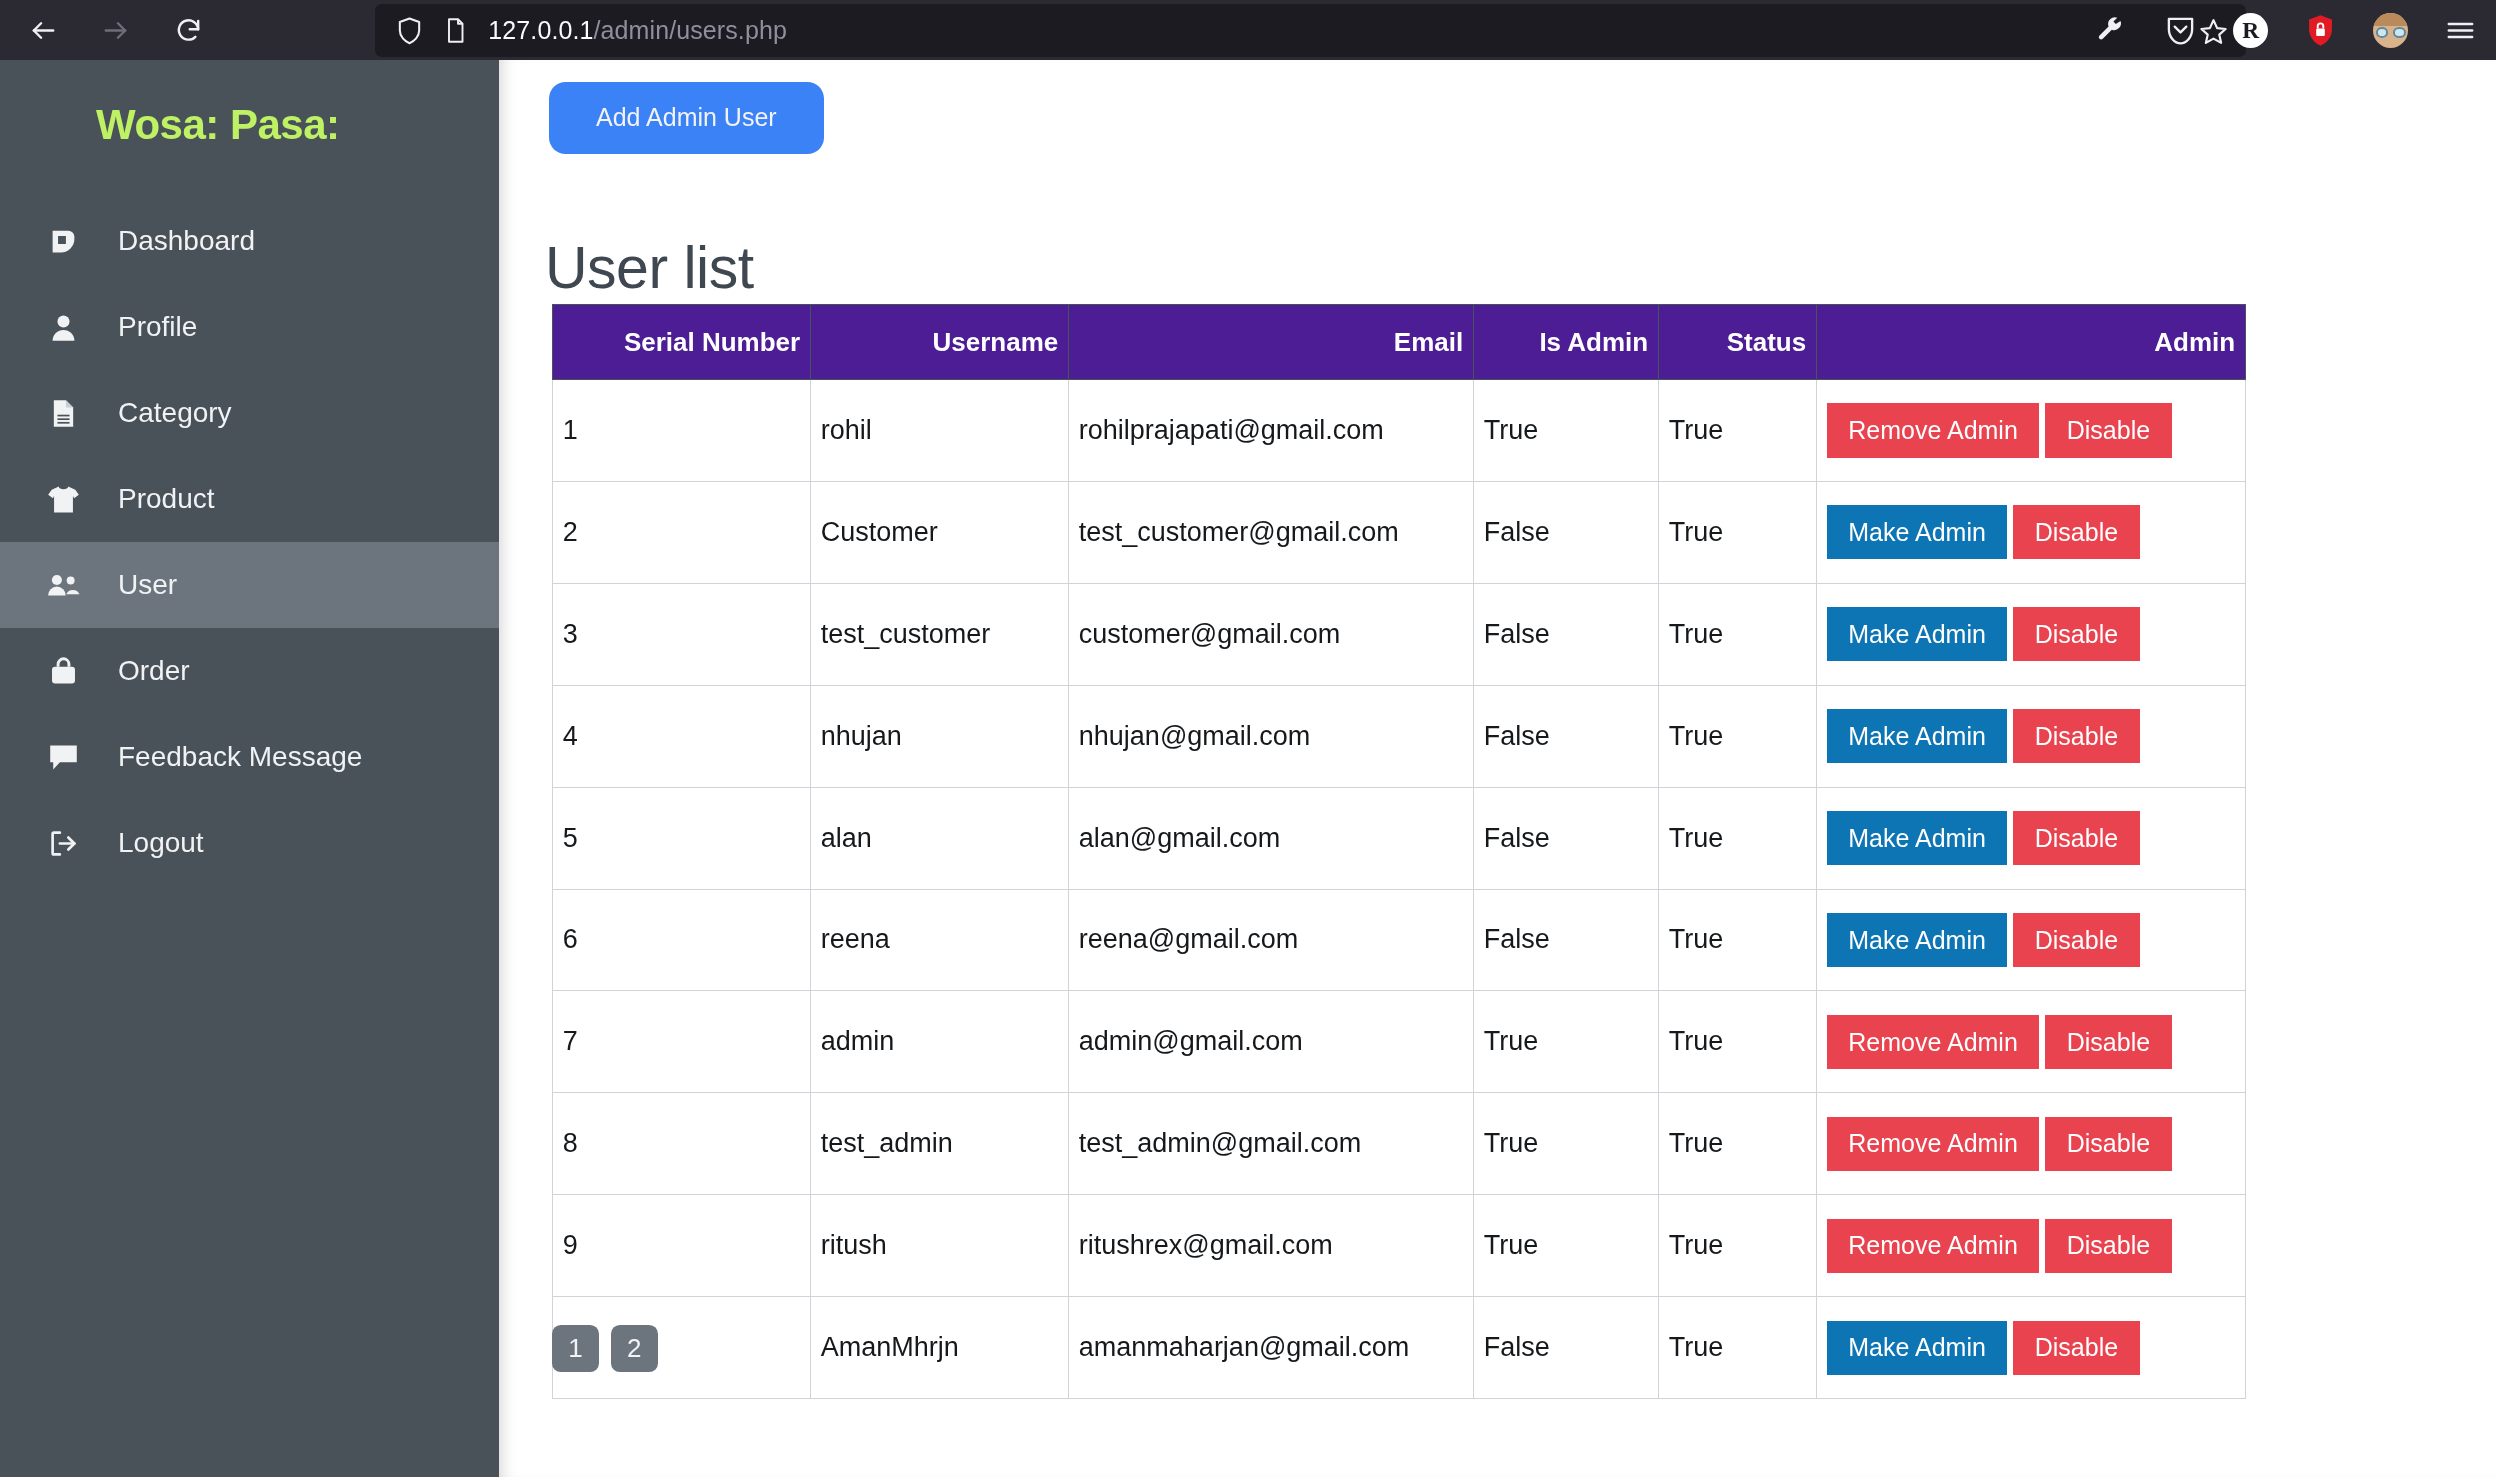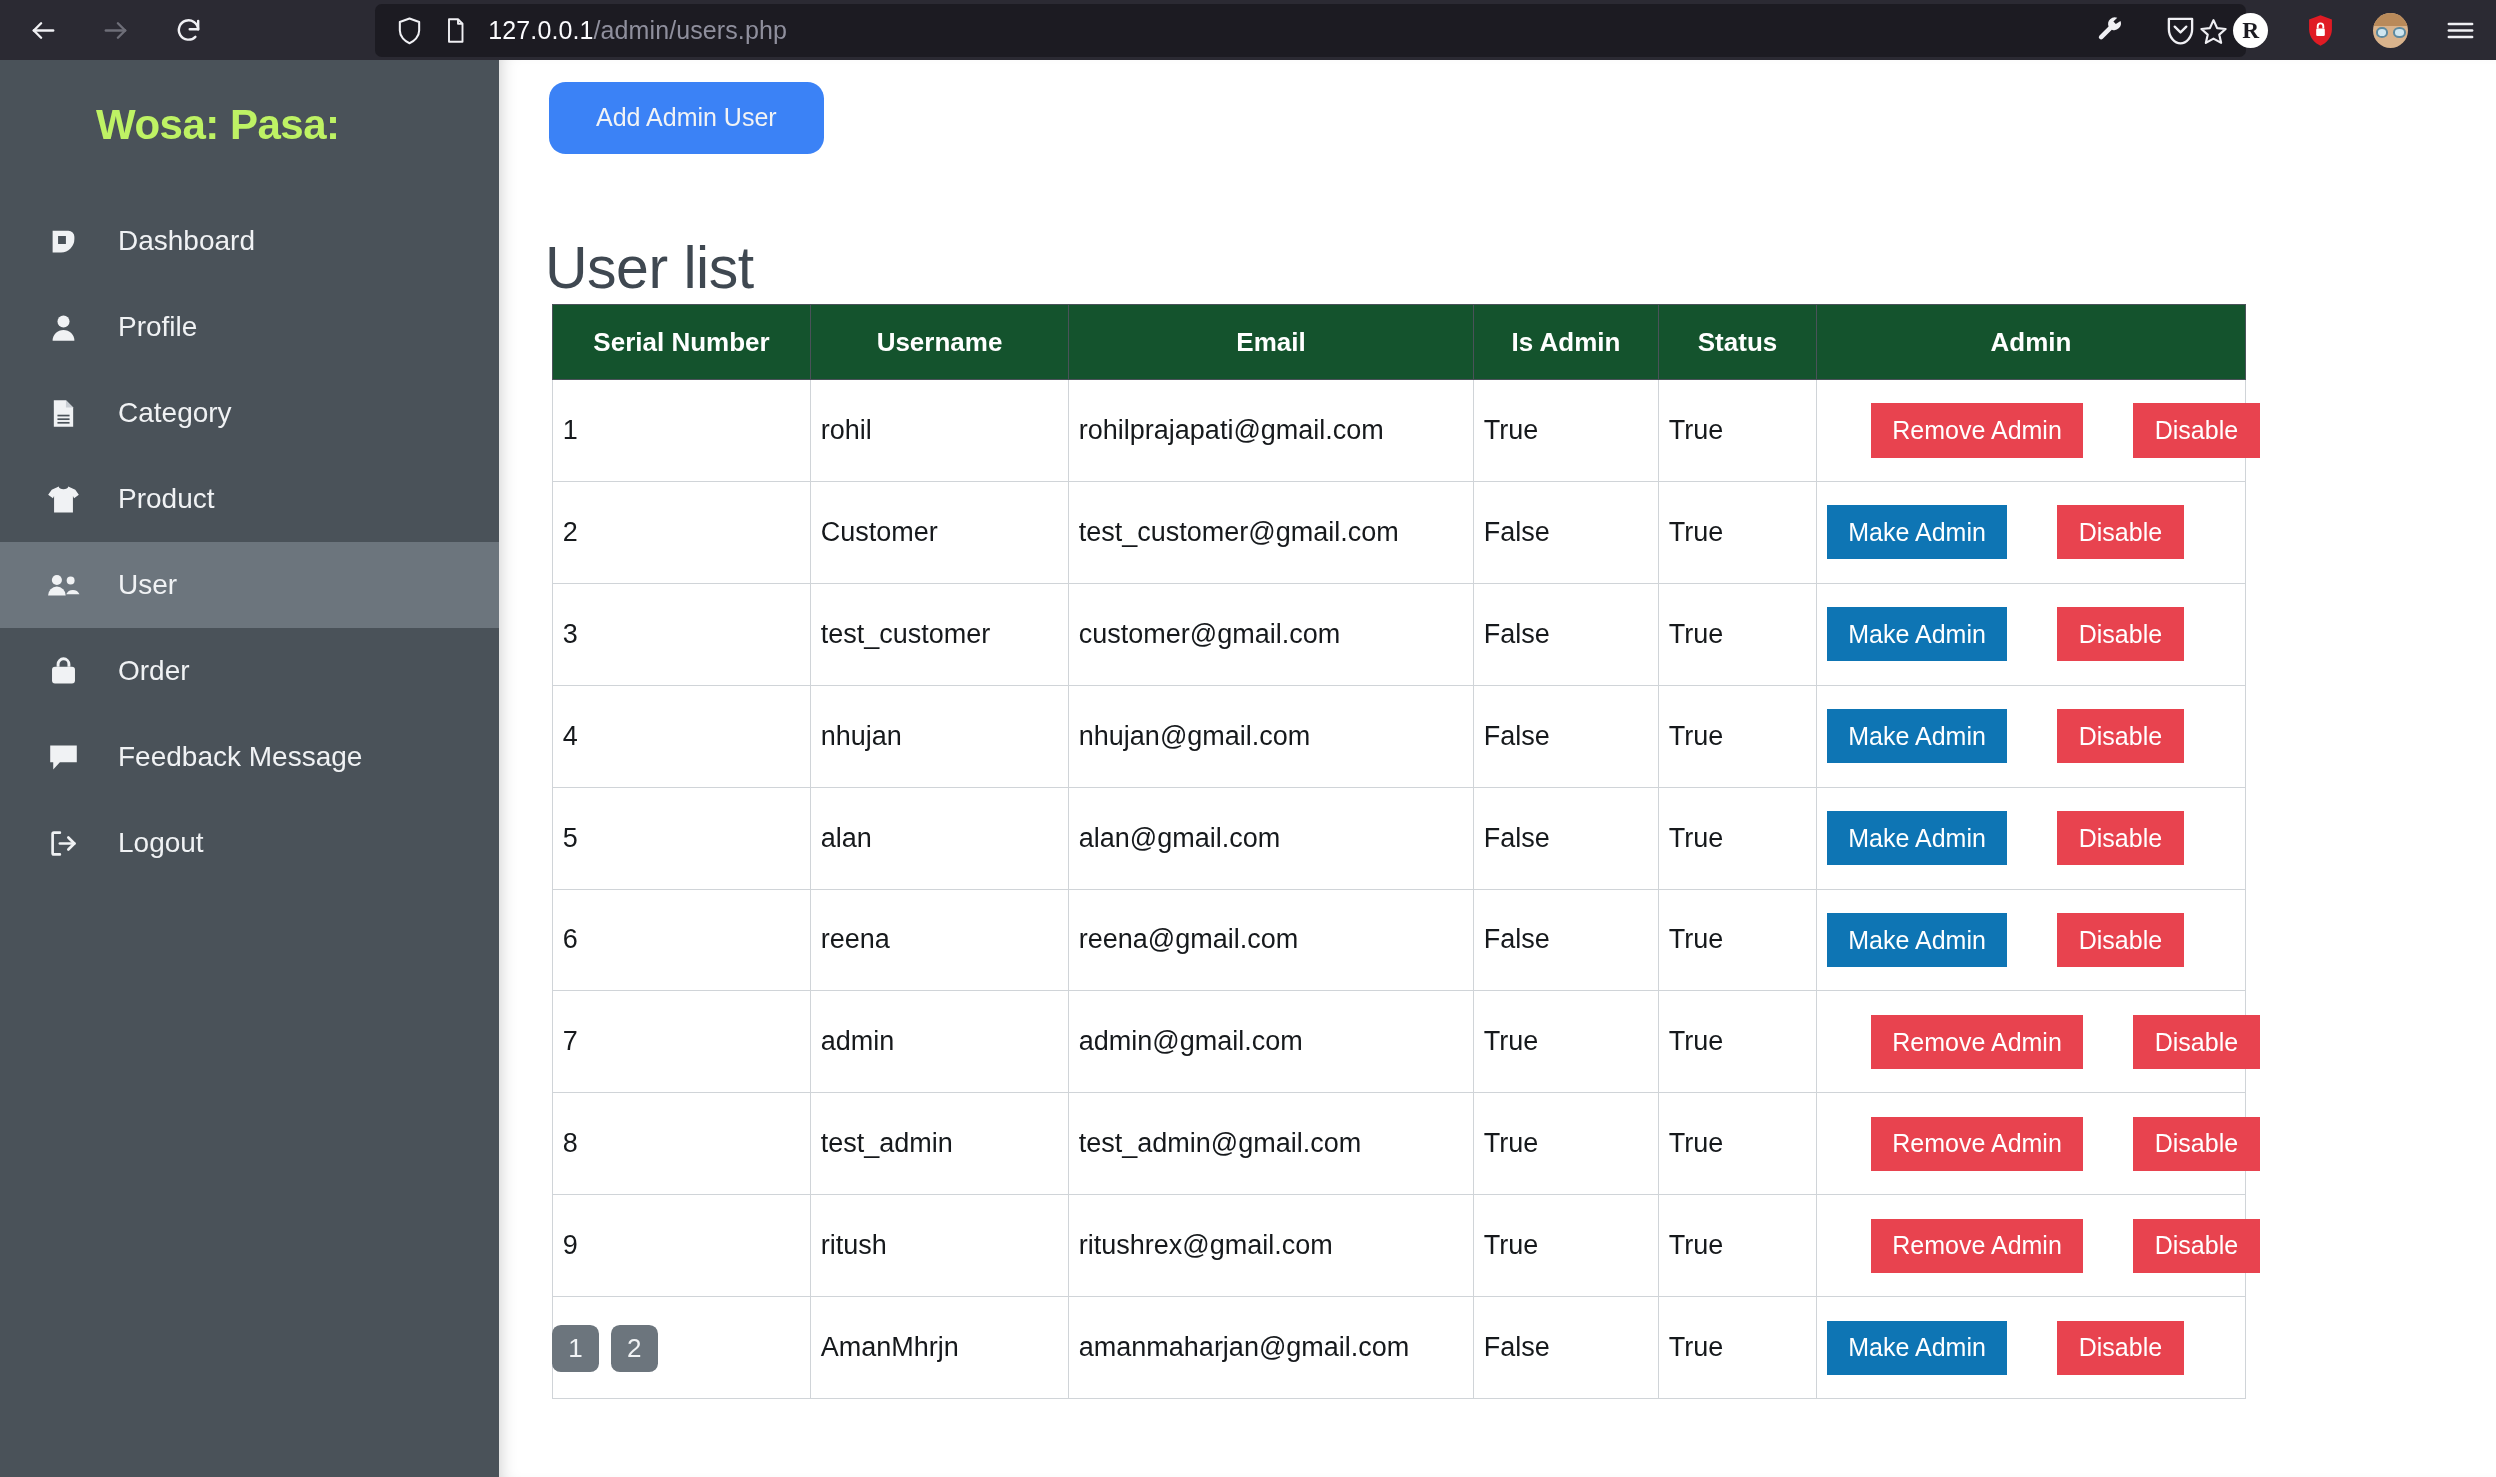--- a/index.html
+++ b/index.html
@@ -146,26 +146,26 @@
   .table-wrap {
     position: absolute; top: 244px; left: 53px;
     width: 1675px;
   }
   table.users {
     width: 100%;
     border-collapse: collapse;
     table-layout: fixed;
   }
   table.users thead th {
-    background: #14532d;
+    background: #4c1d95;
     color: #ffffff;
     font-size: 26px;
     font-weight: bold;
     padding: 21.5px 9.8px;
-    text-align: center;
+    text-align: right;
     border: 1px solid #4a5259;
   }
   table.users tbody td {
     border: 1px solid #d0d4d8;
     font-size: 27px;
     color: #16191c;
     padding: 23.4px 9.8px;
     height: 88px;
     vertical-align: middle;
   }
@@ -186,21 +186,21 @@
   .act-group { display: flex; align-items: center; gap: 5.9px; }
   .btn {
     border: none; color: #ffffff;
     font-size: 25px;
     font-family: "Liberation Sans", sans-serif;
     padding: 12.7px 21.5px;
     cursor: pointer;
     white-space: nowrap;
     line-height: 1.15;
   }
-  .btn-danger  { background: #e8434f; margin-left: 44px; }
+  .btn-danger  { background: #e8434f; }
   .btn-primary { background: #0e75b4; }
 
   .pagination {
     position: absolute; top: 1265px; left: 53px;
     display: flex; gap: 11.7px;
   }
   .page-btn {
     width: 47px; height: 47px;
     background: #6c757d; color: #f1f3f5;
     border: none; border-radius: 8.8px;

